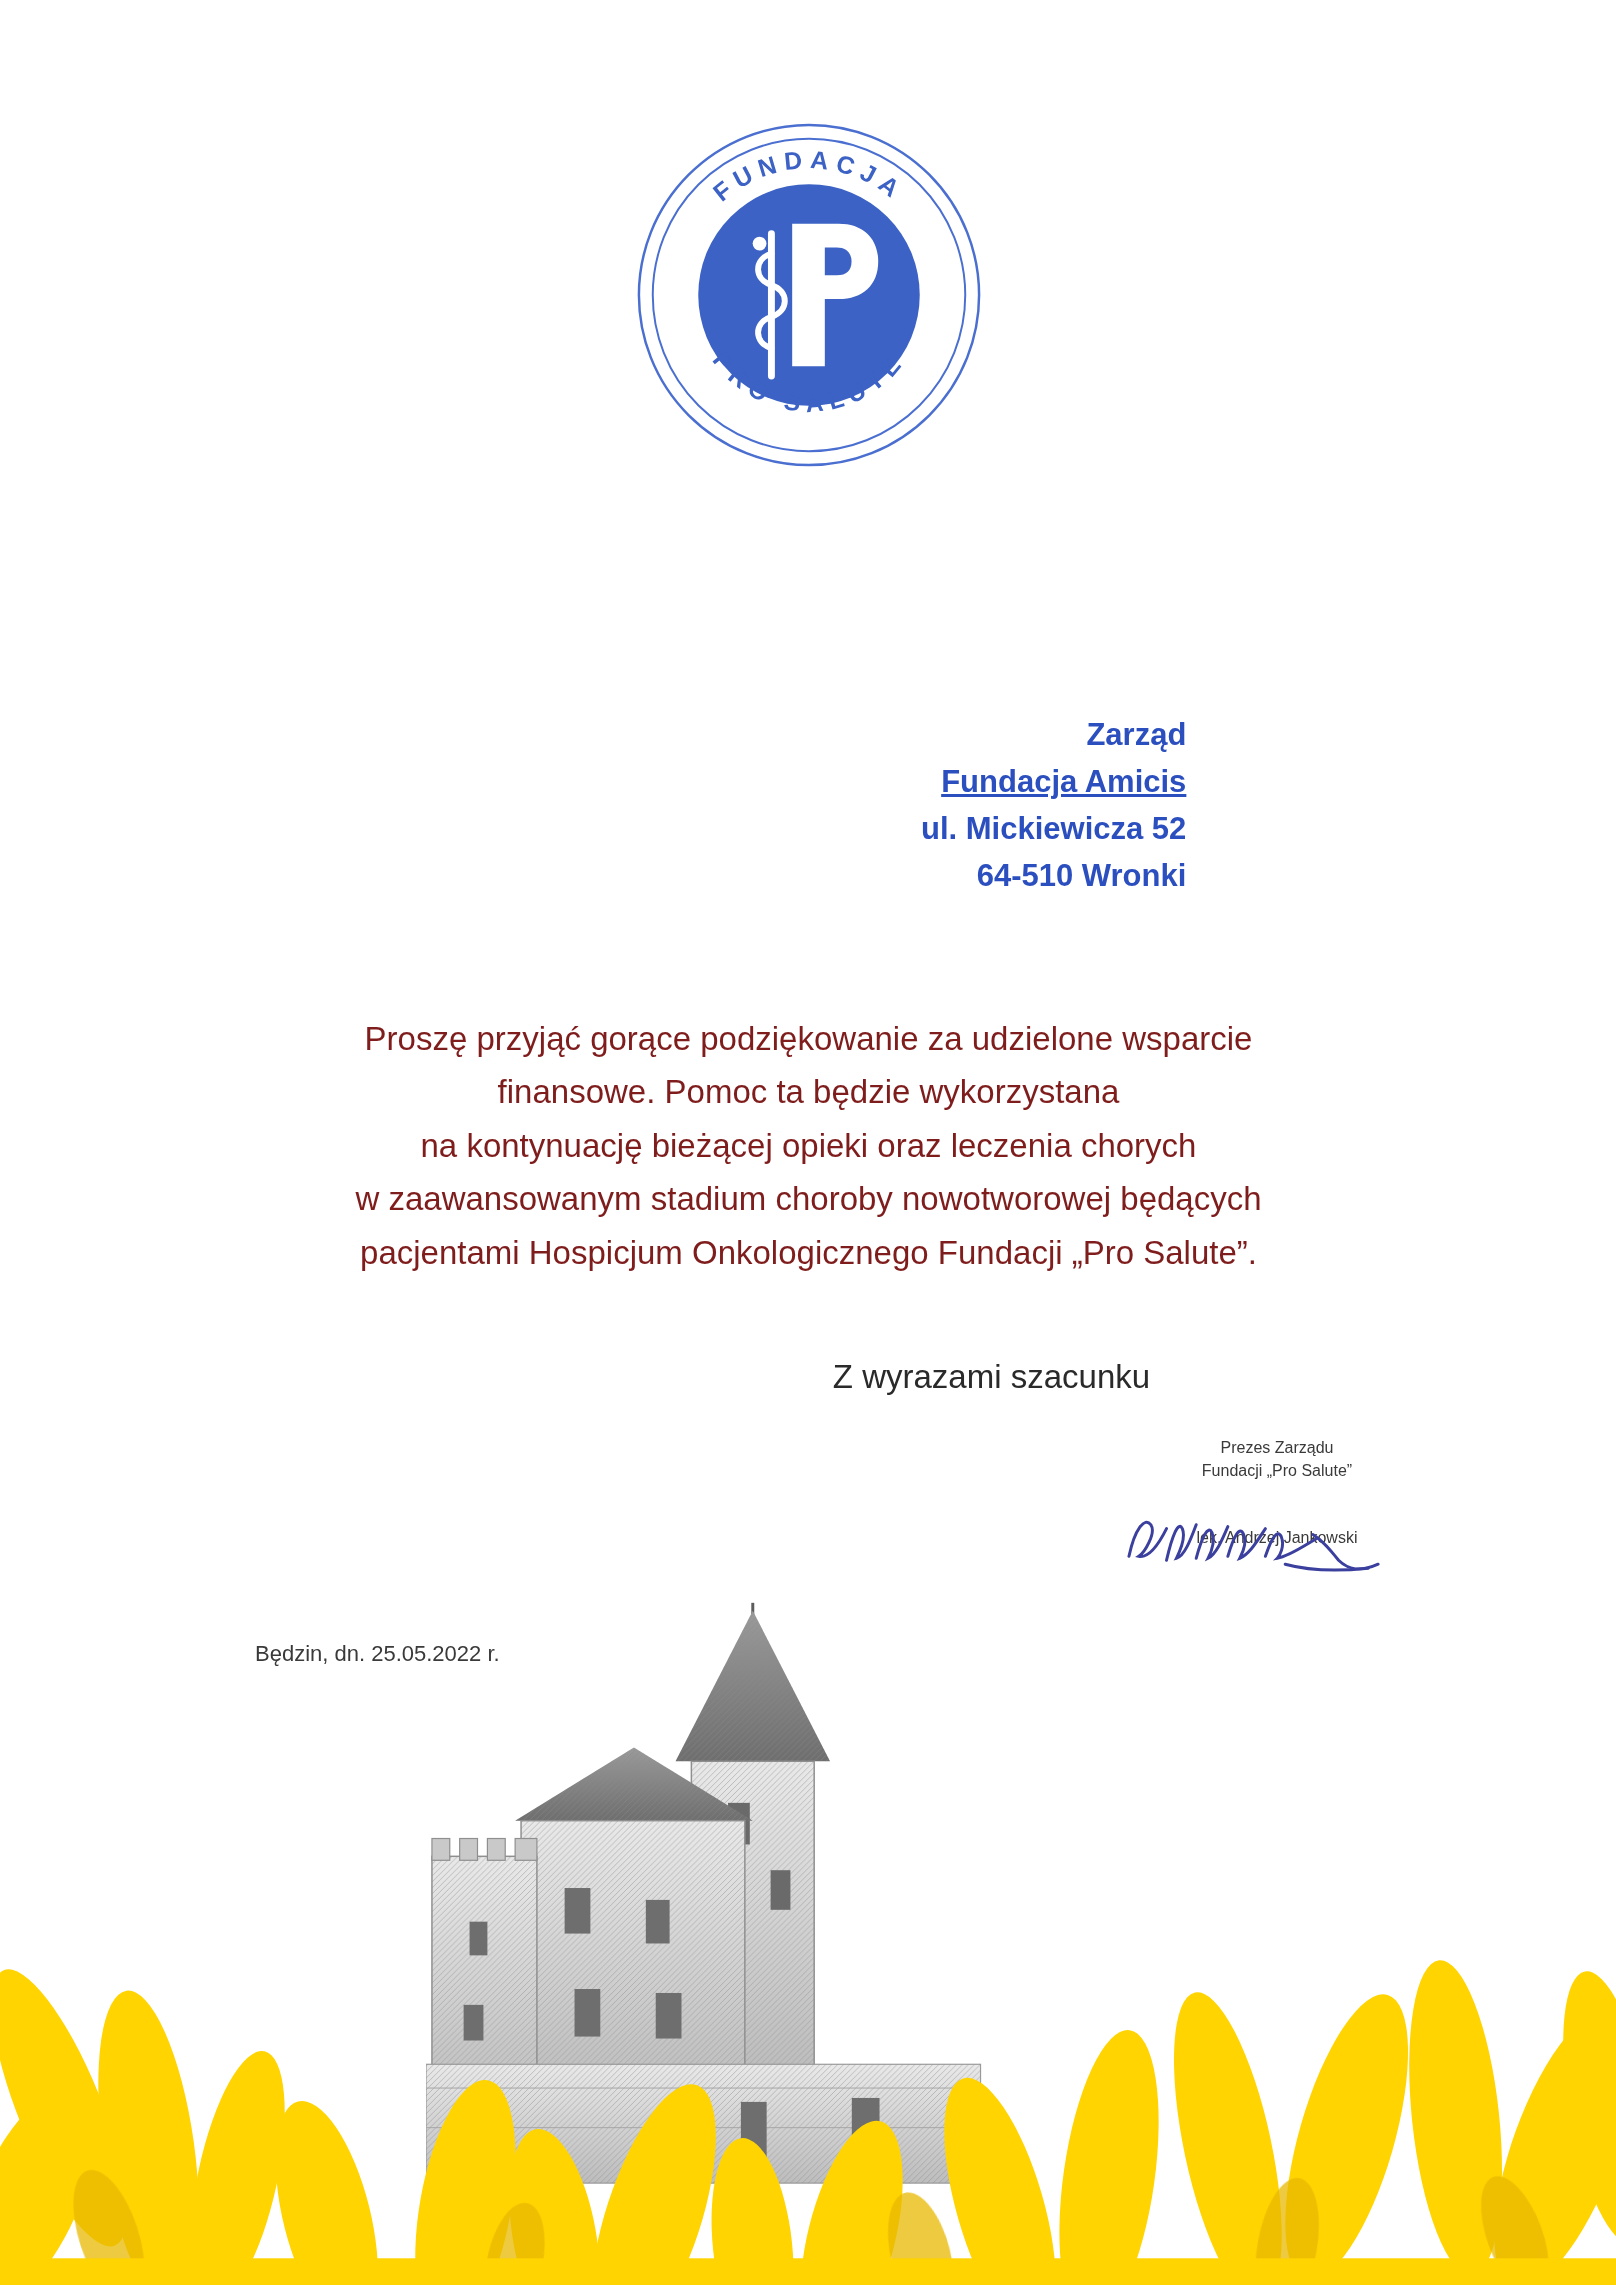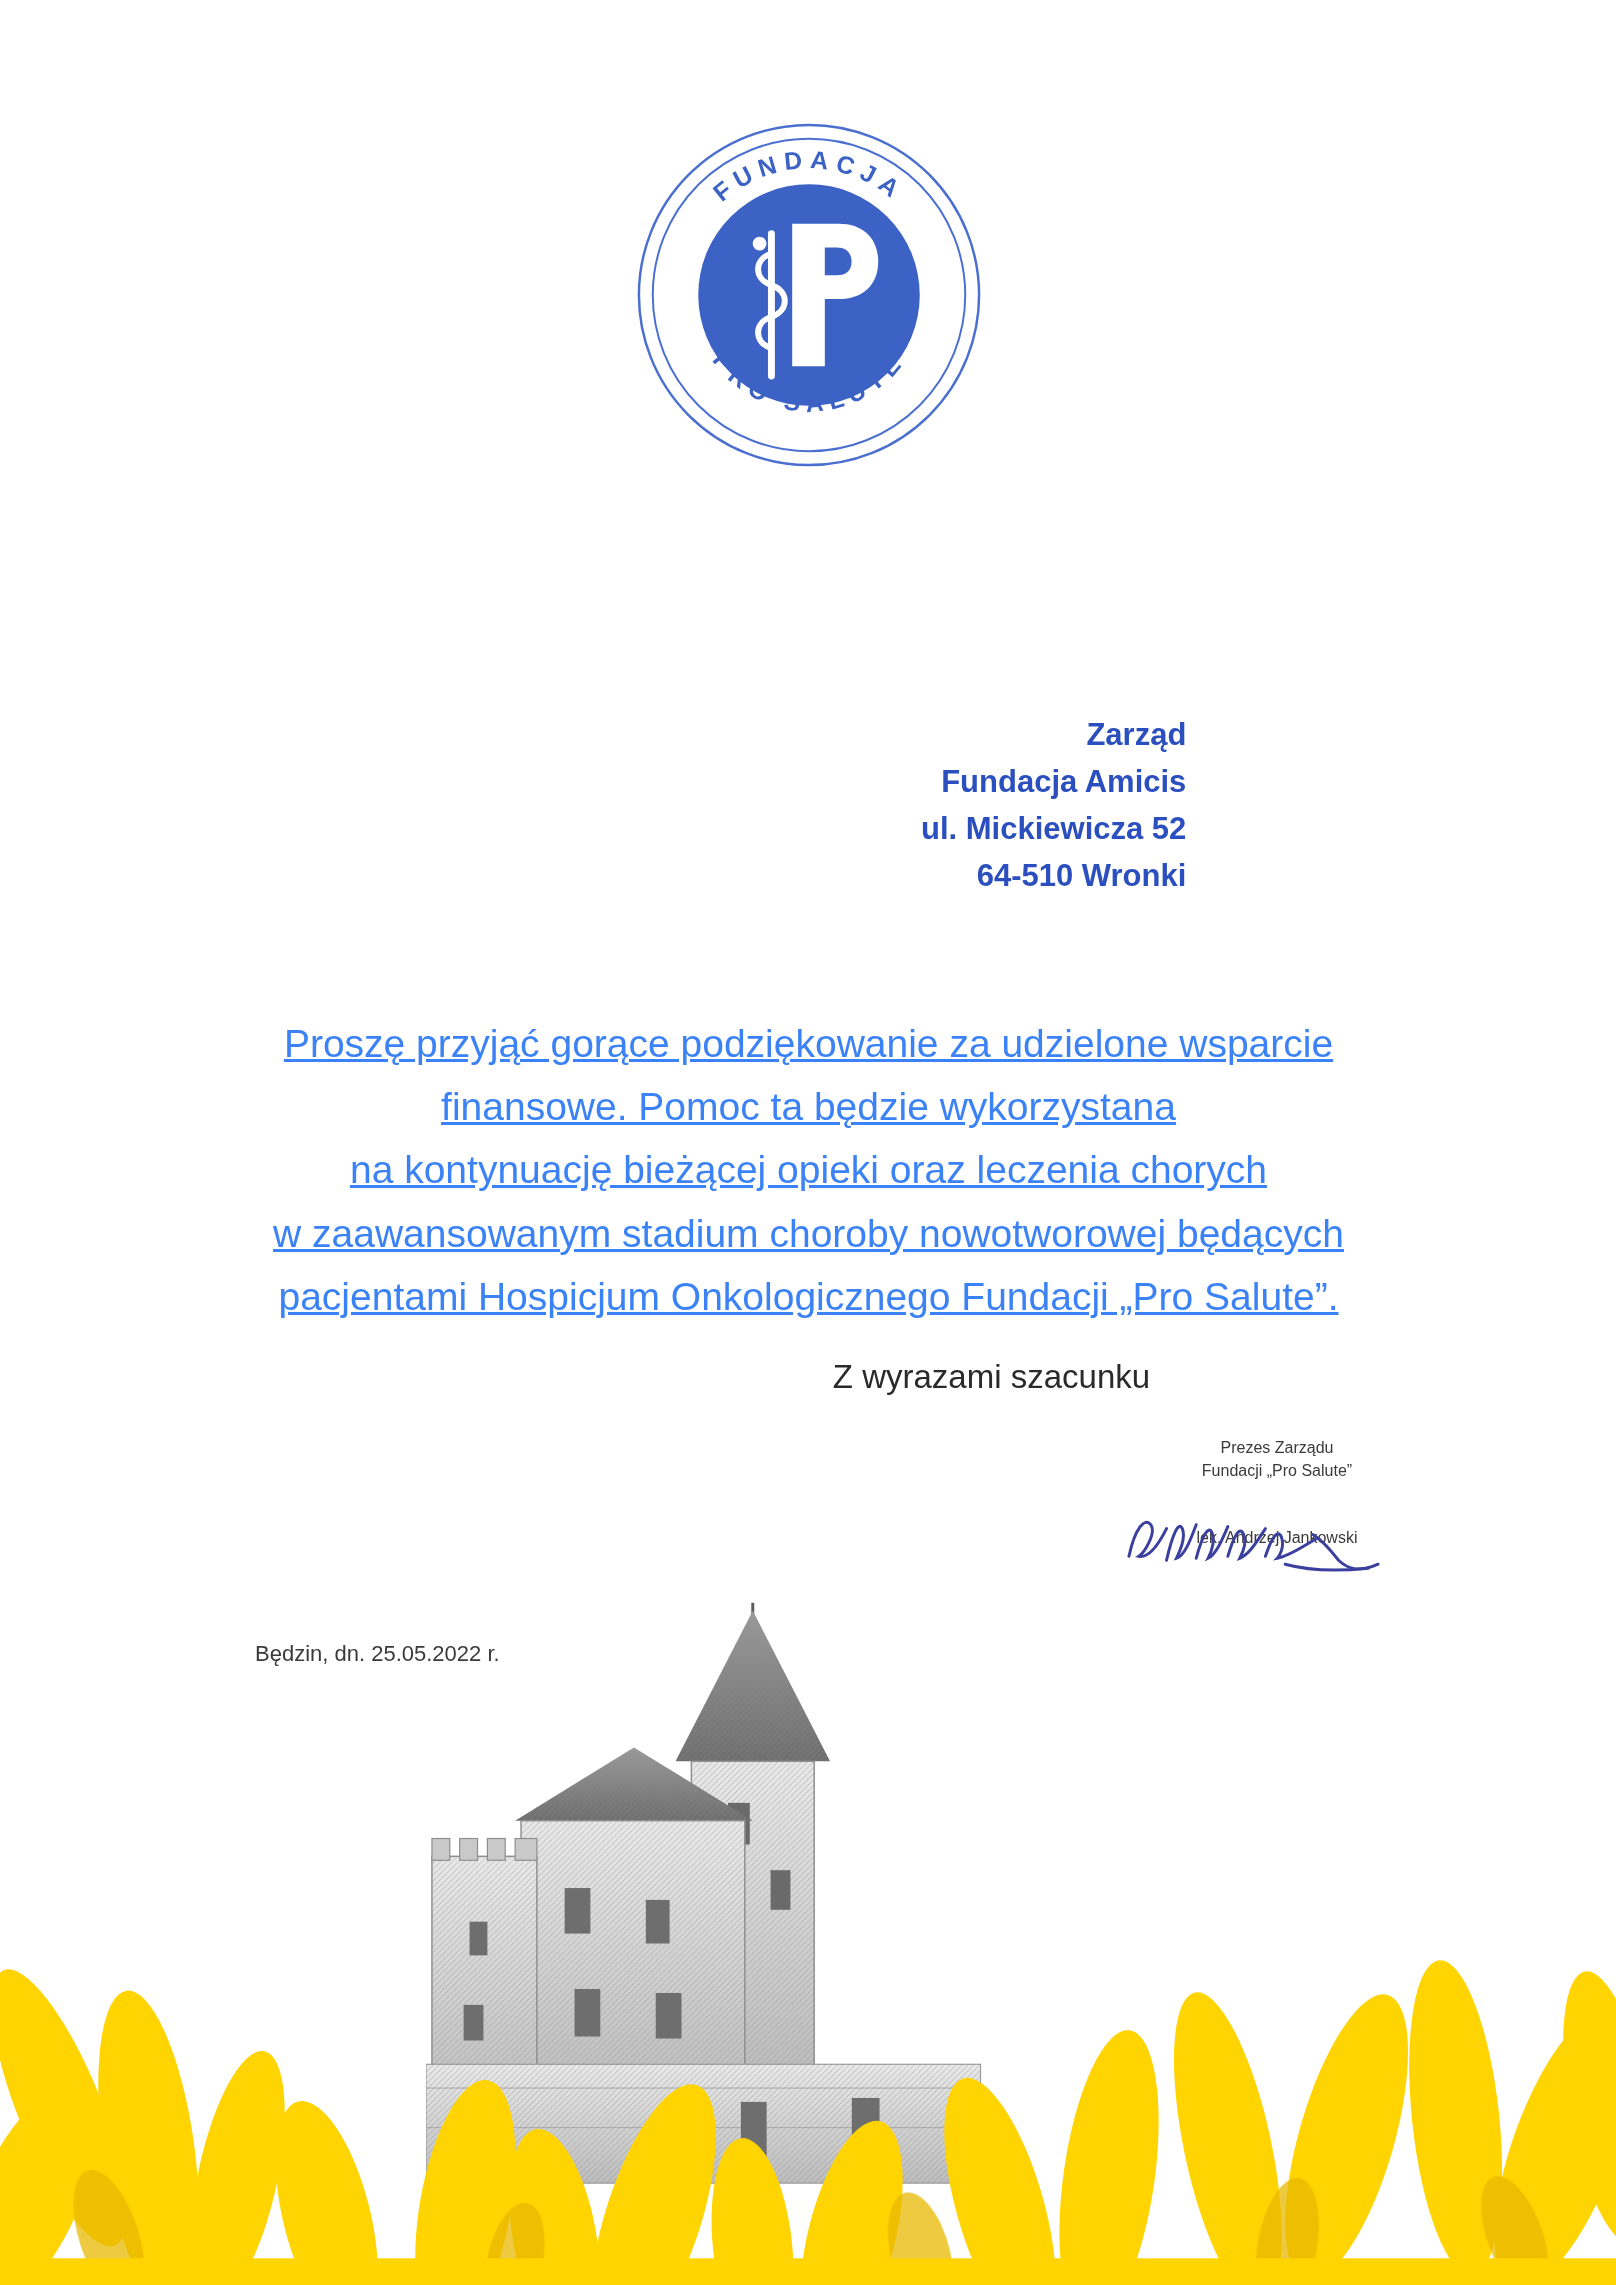--- a/index.html
+++ b/index.html
@@ -49,33 +49,32 @@
     position: absolute;
     top: 711px;
     left: 921px;
     color: #2b4fbe;
     font-size: 31px;
     font-weight: bold;
     line-height: 1.52;
     text-align: right;
   }
   .addressee div { white-space: nowrap; }
-  .addressee .indent-1 { padding-left: 6px; }
+  .addressee .indent-1 { padding-left: 6px; text-decoration: underline; }
 
   
   .body-text {
     position: absolute;
     top: 1012px;
     left: 0;
     width: 100%;
     text-align: center;
-    color: #3b82f6;
-    font-size: 39px;
+    color: #7f1d1d;
+    font-size: 33px;
     line-height: 1.62;
-    text-decoration: underline;
   }
   .body-text p { margin: 0; }
 
   
   .closing {
     position: absolute;
     top: 1358px;
     left: 0;
     width: 100%;
     text-align: center;

